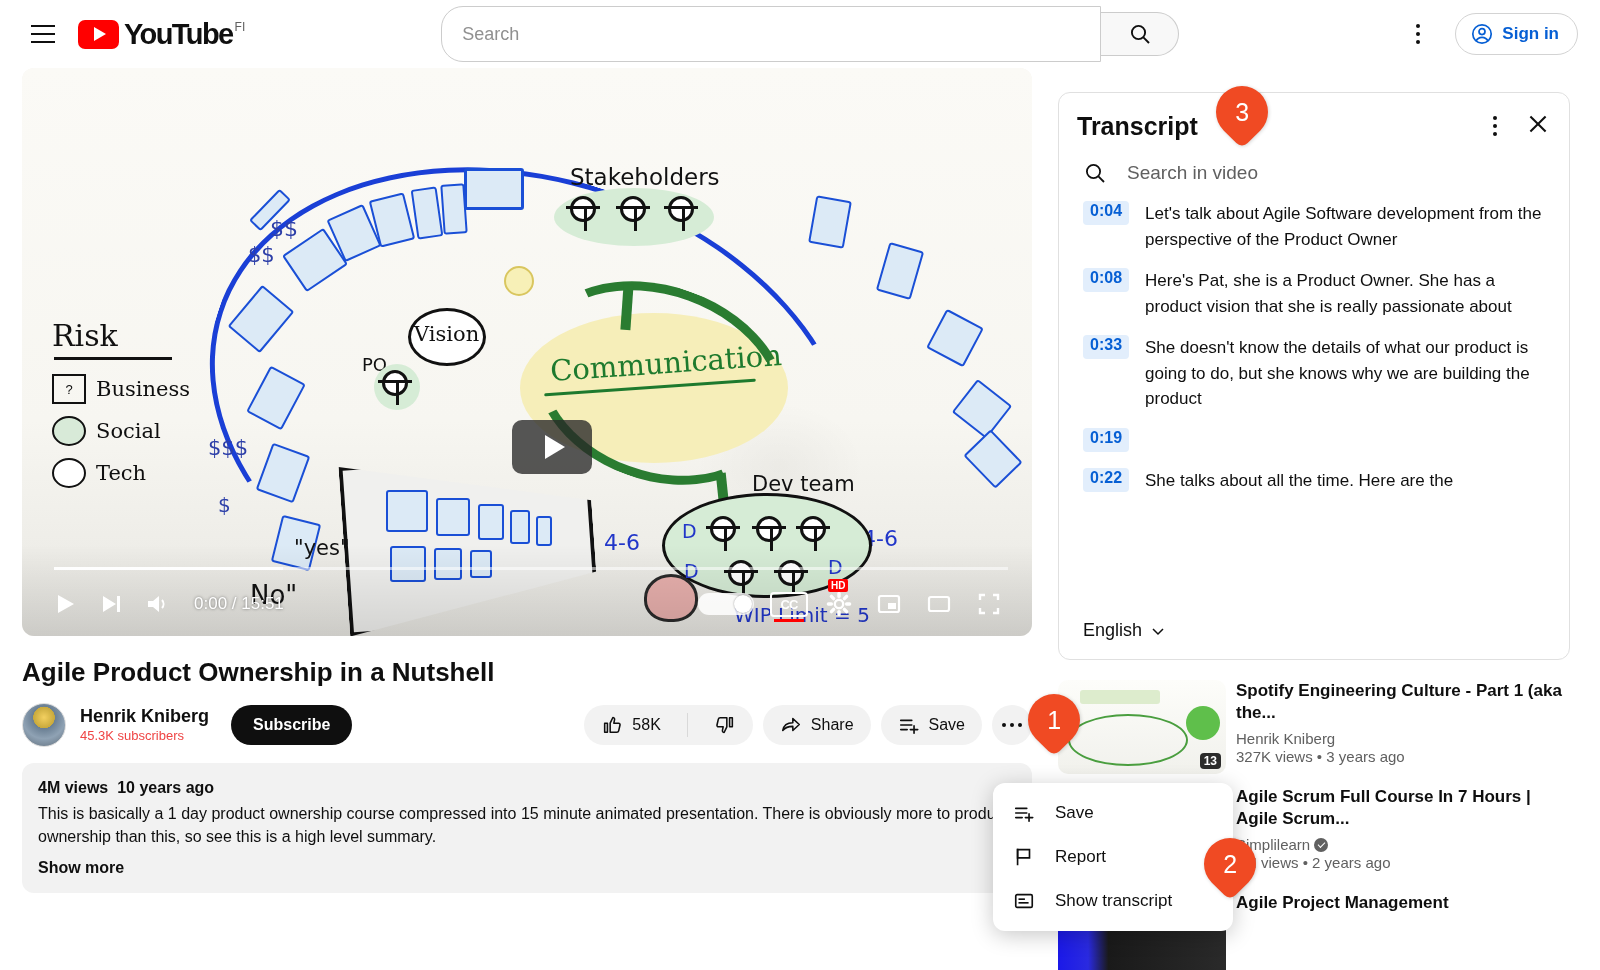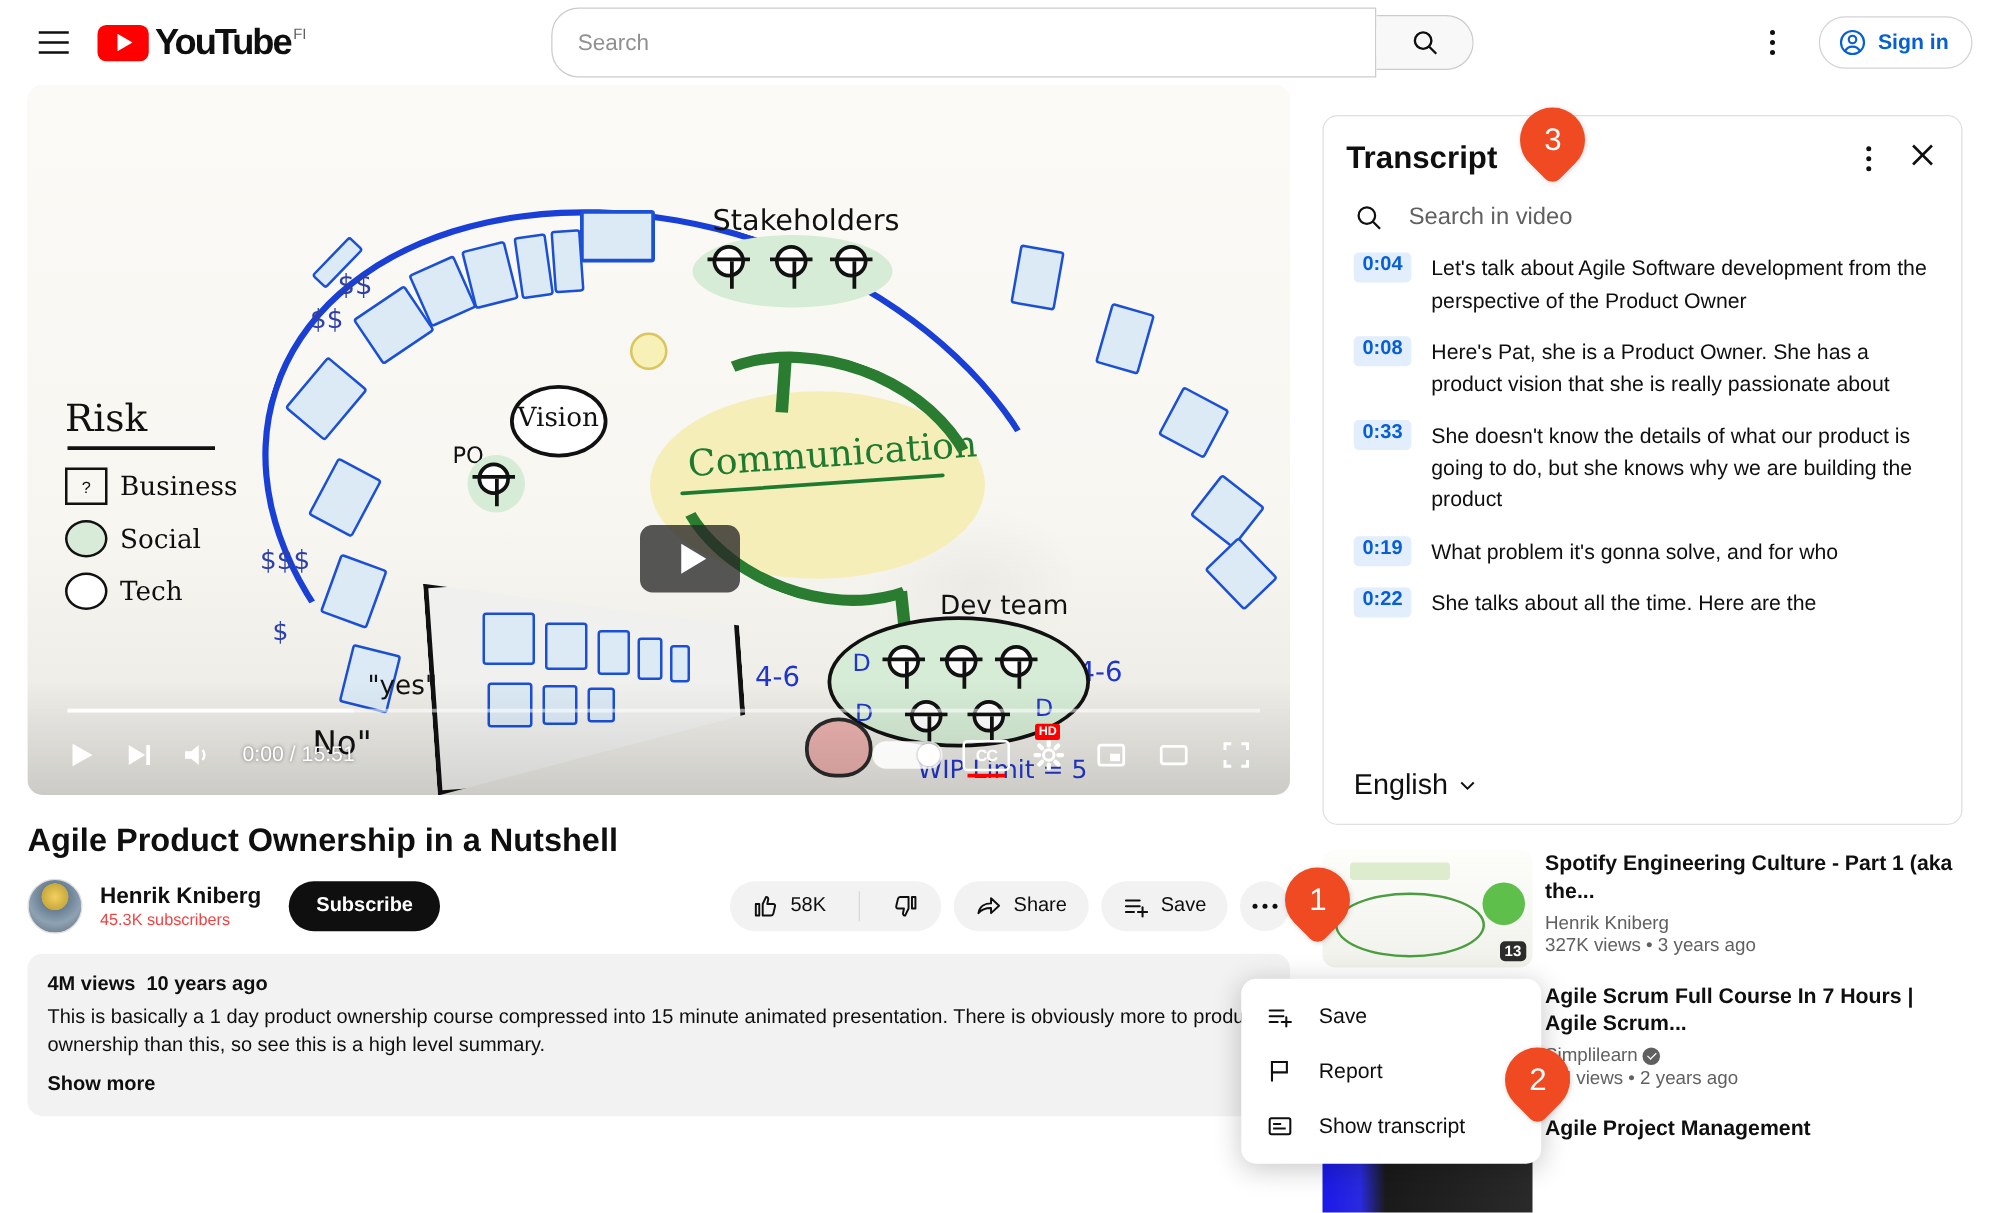--- a/index.html
+++ b/index.html
@@ -305,21 +305,21 @@
   .tr-row { display:flex; gap:16px; margin-bottom:16px; cursor:pointer; }
   .tr-time {
     color:#065fd4; font-weight:700; font-size:16px;
     background:#e2eefc; border-radius:4px; padding:1px 7px;
     height:24px; flex:none;
   }
   .tr-text { font-size:17px; line-height:1.5; color:#0f0f0f; }
   .tr-foot { padding: 6px 24px 18px; }
   .lang-btn {
     display:inline-flex; align-items:center; gap:8px;
-    font-size:23px; cursor:pointer;margin-top:28px;
+    font-size:18px; cursor:pointer;margin-top:28px;
   }
 
   
   .recs { margin-top:20px; }
   .rec { display:flex; gap:10px; margin-bottom:12px; cursor:pointer; }
   .thumb {
     width: 168px; height: 94px; border-radius:10px; flex:none;
     position:relative; overflow:hidden; background:#ddd;
   }
   .thumb .dur {
@@ -718,21 +718,20 @@
         <div class="tr-row">
           <div class="tr-time">0:08</div>
           <div class="tr-text">Here's Pat, she is a Product Owner. She has a product vision that she is really passionate about</div>
         </div>
         <div class="tr-row">
           <div class="tr-time">0:33</div>
           <div class="tr-text">She doesn't know the details of what our product is going to do, but she knows why we are building the product</div>
         </div>
         <div class="tr-row">
           <div class="tr-time">0:19</div>
-          <div class="tr-text">What problem it's gonna solve, and for who</div>
         </div>
         <div class="tr-row">
           <div class="tr-time">0:22</div>
           <div class="tr-text">She talks about all the time. Here are the</div>
         </div>
       </div>
 
       <div class="tr-foot">
         <div class="lang-btn">
           <span>English</span>

